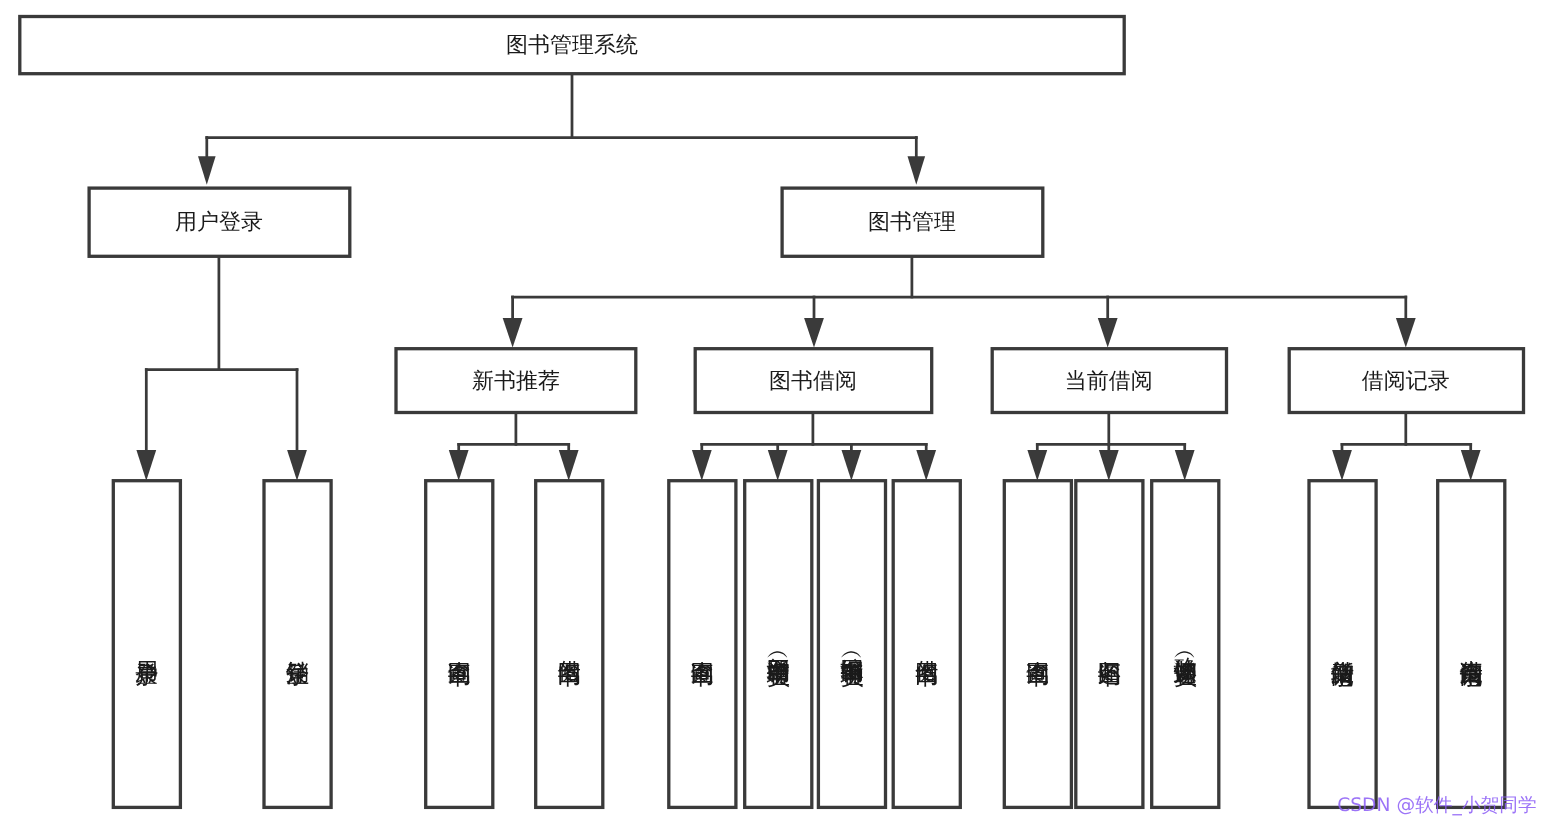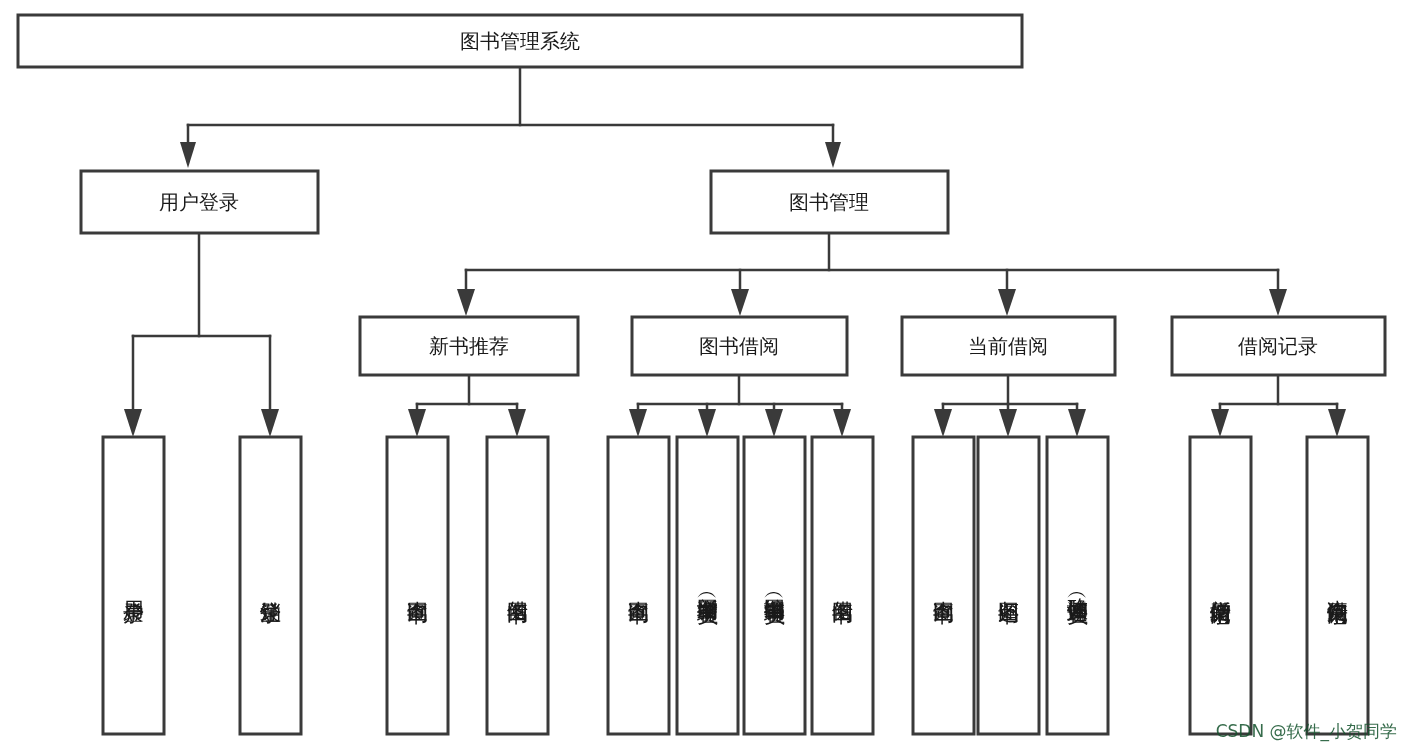--- a/index.html
+++ b/index.html
@@ -63,21 +63,21 @@
     white-space: nowrap;
     pointer-events: none;
     user-select: none;
   }
   .watermark {
     position: absolute;
     right: 8px;
     bottom: 4px;
     font-family: "DejaVu Sans", "Liberation Sans", sans-serif;
     font-size: 17px;
-    color: #14532d;
+    color: #8b5cf6;
     opacity: 0.85;
     white-space: nowrap;
   }
 </style>
 </head>
 <body>
 
 <div id="diagram-root">
 
   <svg class="flow" viewBox="0 0 1405 747">

